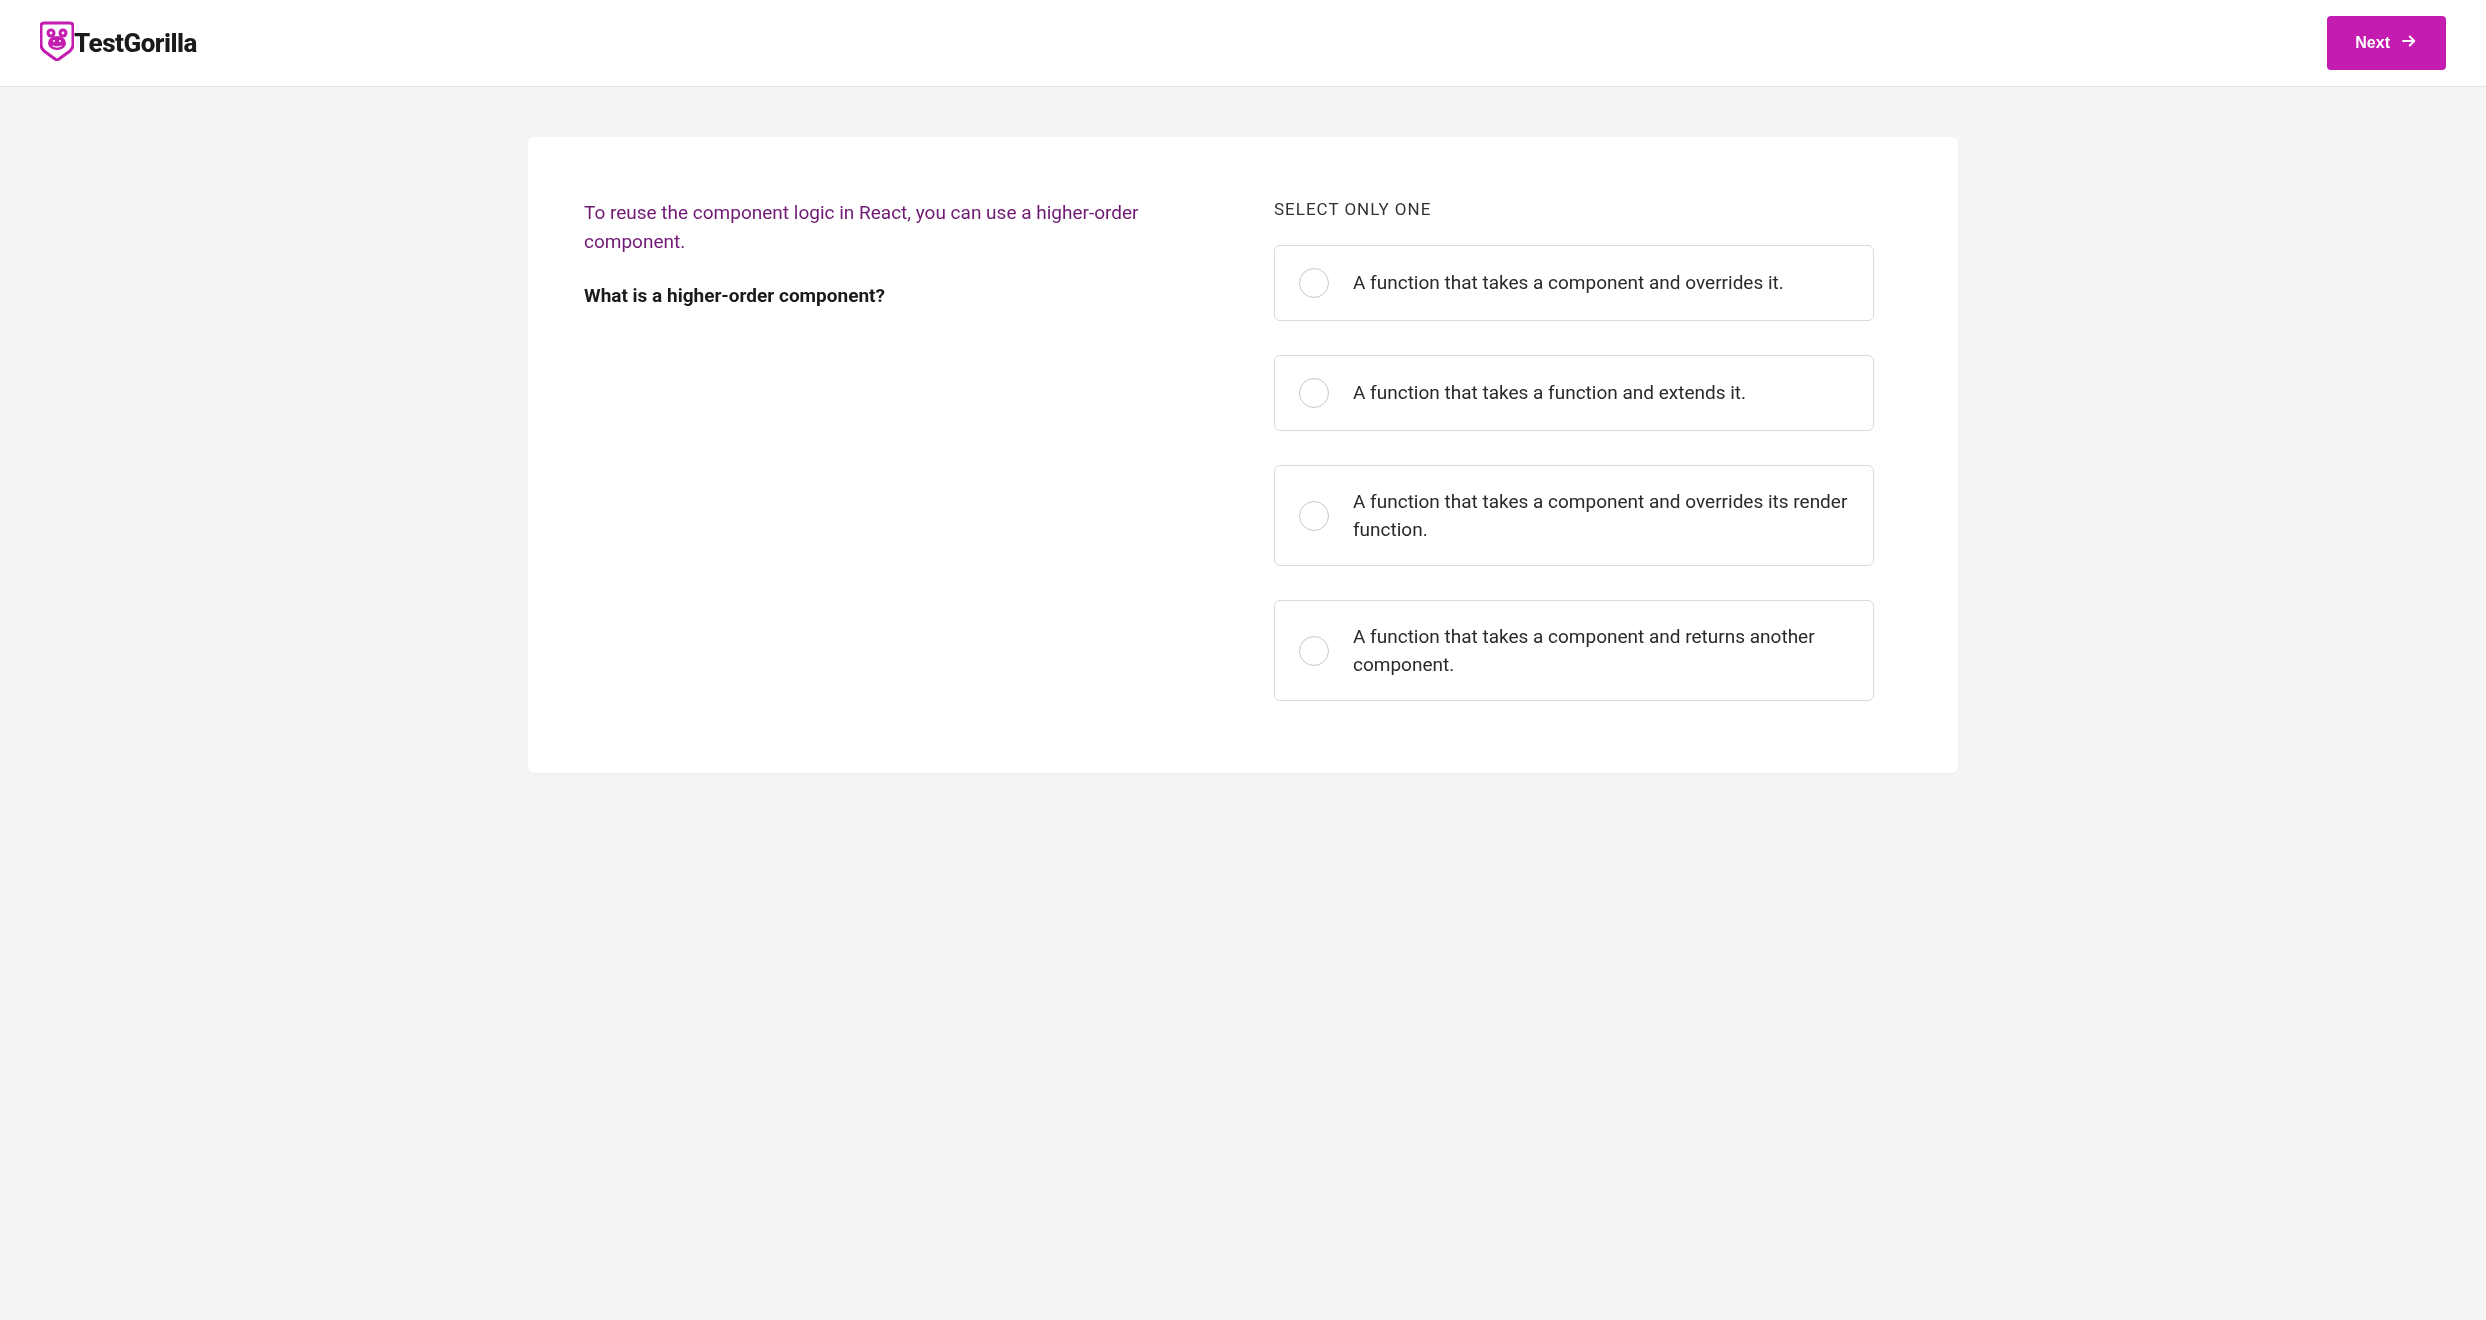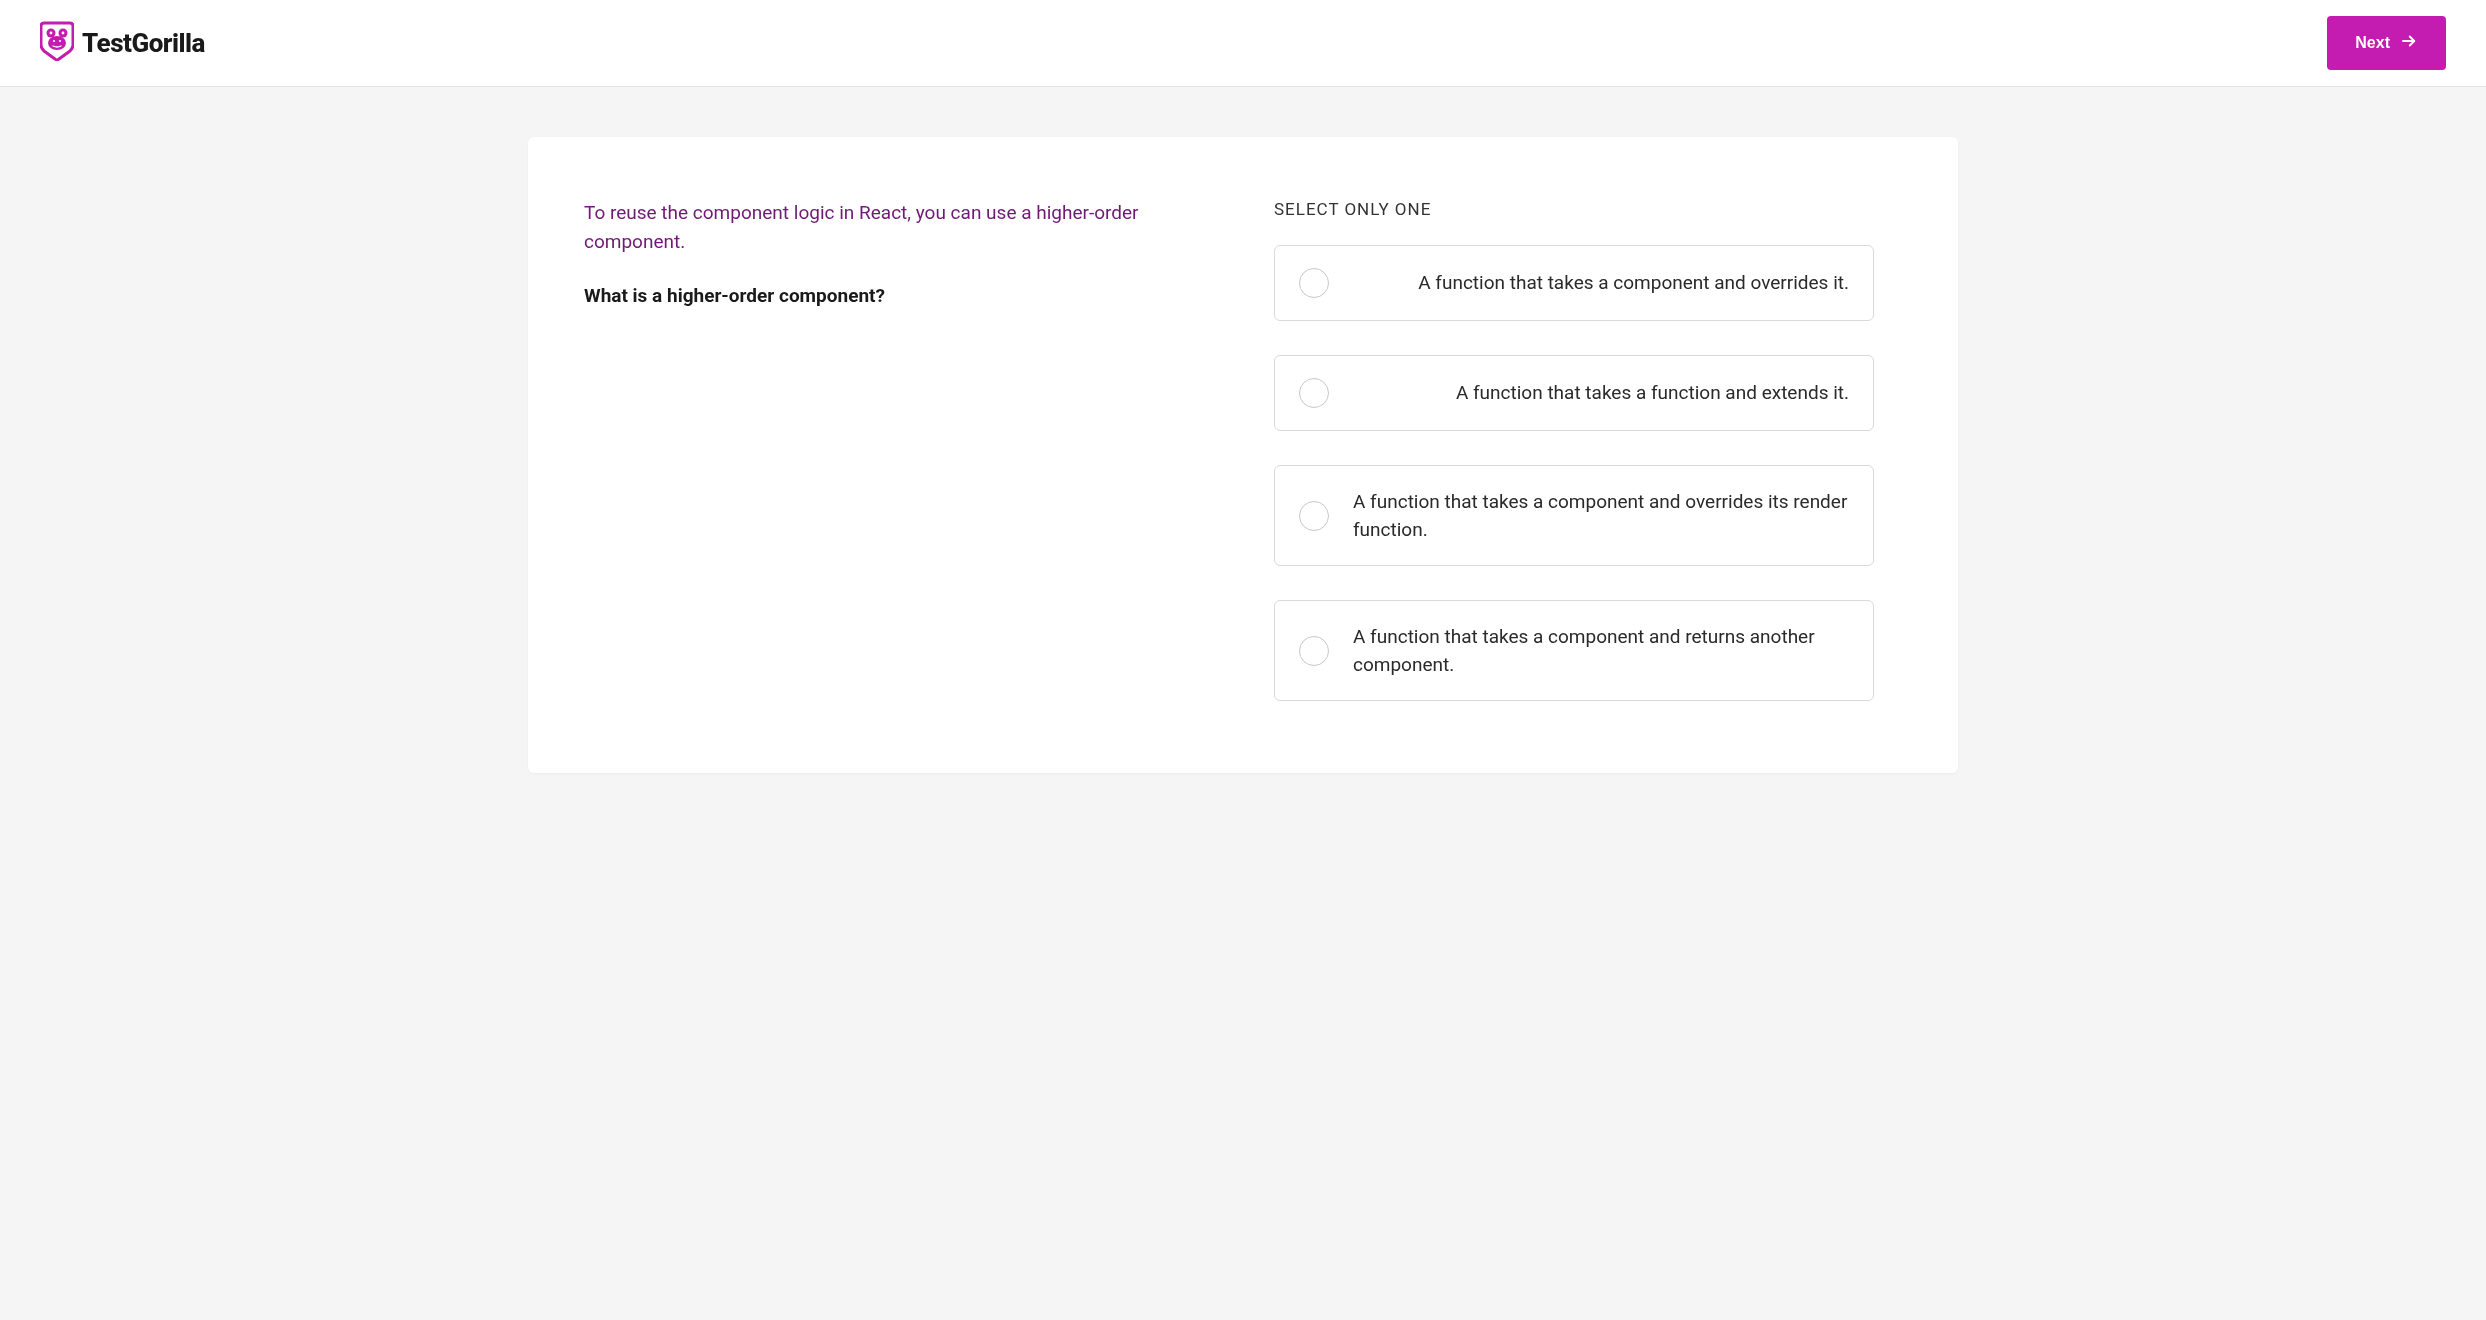--- a/index.html
+++ b/index.html
@@ -16,21 +16,20 @@
       background: #fff;
       border-bottom: 1px solid #e5e5e5;
       display: flex;
       justify-content: space-between;
       align-items: center;
       padding: 16px 40px;
     }
     .logo {
       display: flex;
       align-items: center;
-      gap: 8px;
     }
     .logo-icon {
       width: 34px;
       height: 40px;
     }
     .logo-text {
       font-size: 26px;
       font-weight: 800;
       color: #1a1a1a;
       letter-spacing: -0.5px;
@@ -93,21 +92,20 @@
     }
     .option {
       border: 1px solid #dadada;
       border-radius: 6px;
       padding: 22px 24px;
       display: flex;
       align-items: center;
       gap: 24px;
       margin-bottom: 34px;
       cursor: pointer;
-      justify-content: space-between;
     }
     .option:last-child {
       margin-bottom: 0;
     }
     .radio {
       width: 30px;
       height: 30px;
       border: 1px solid #c8c8c8;
       border-radius: 50%;
       flex-shrink: 0;

